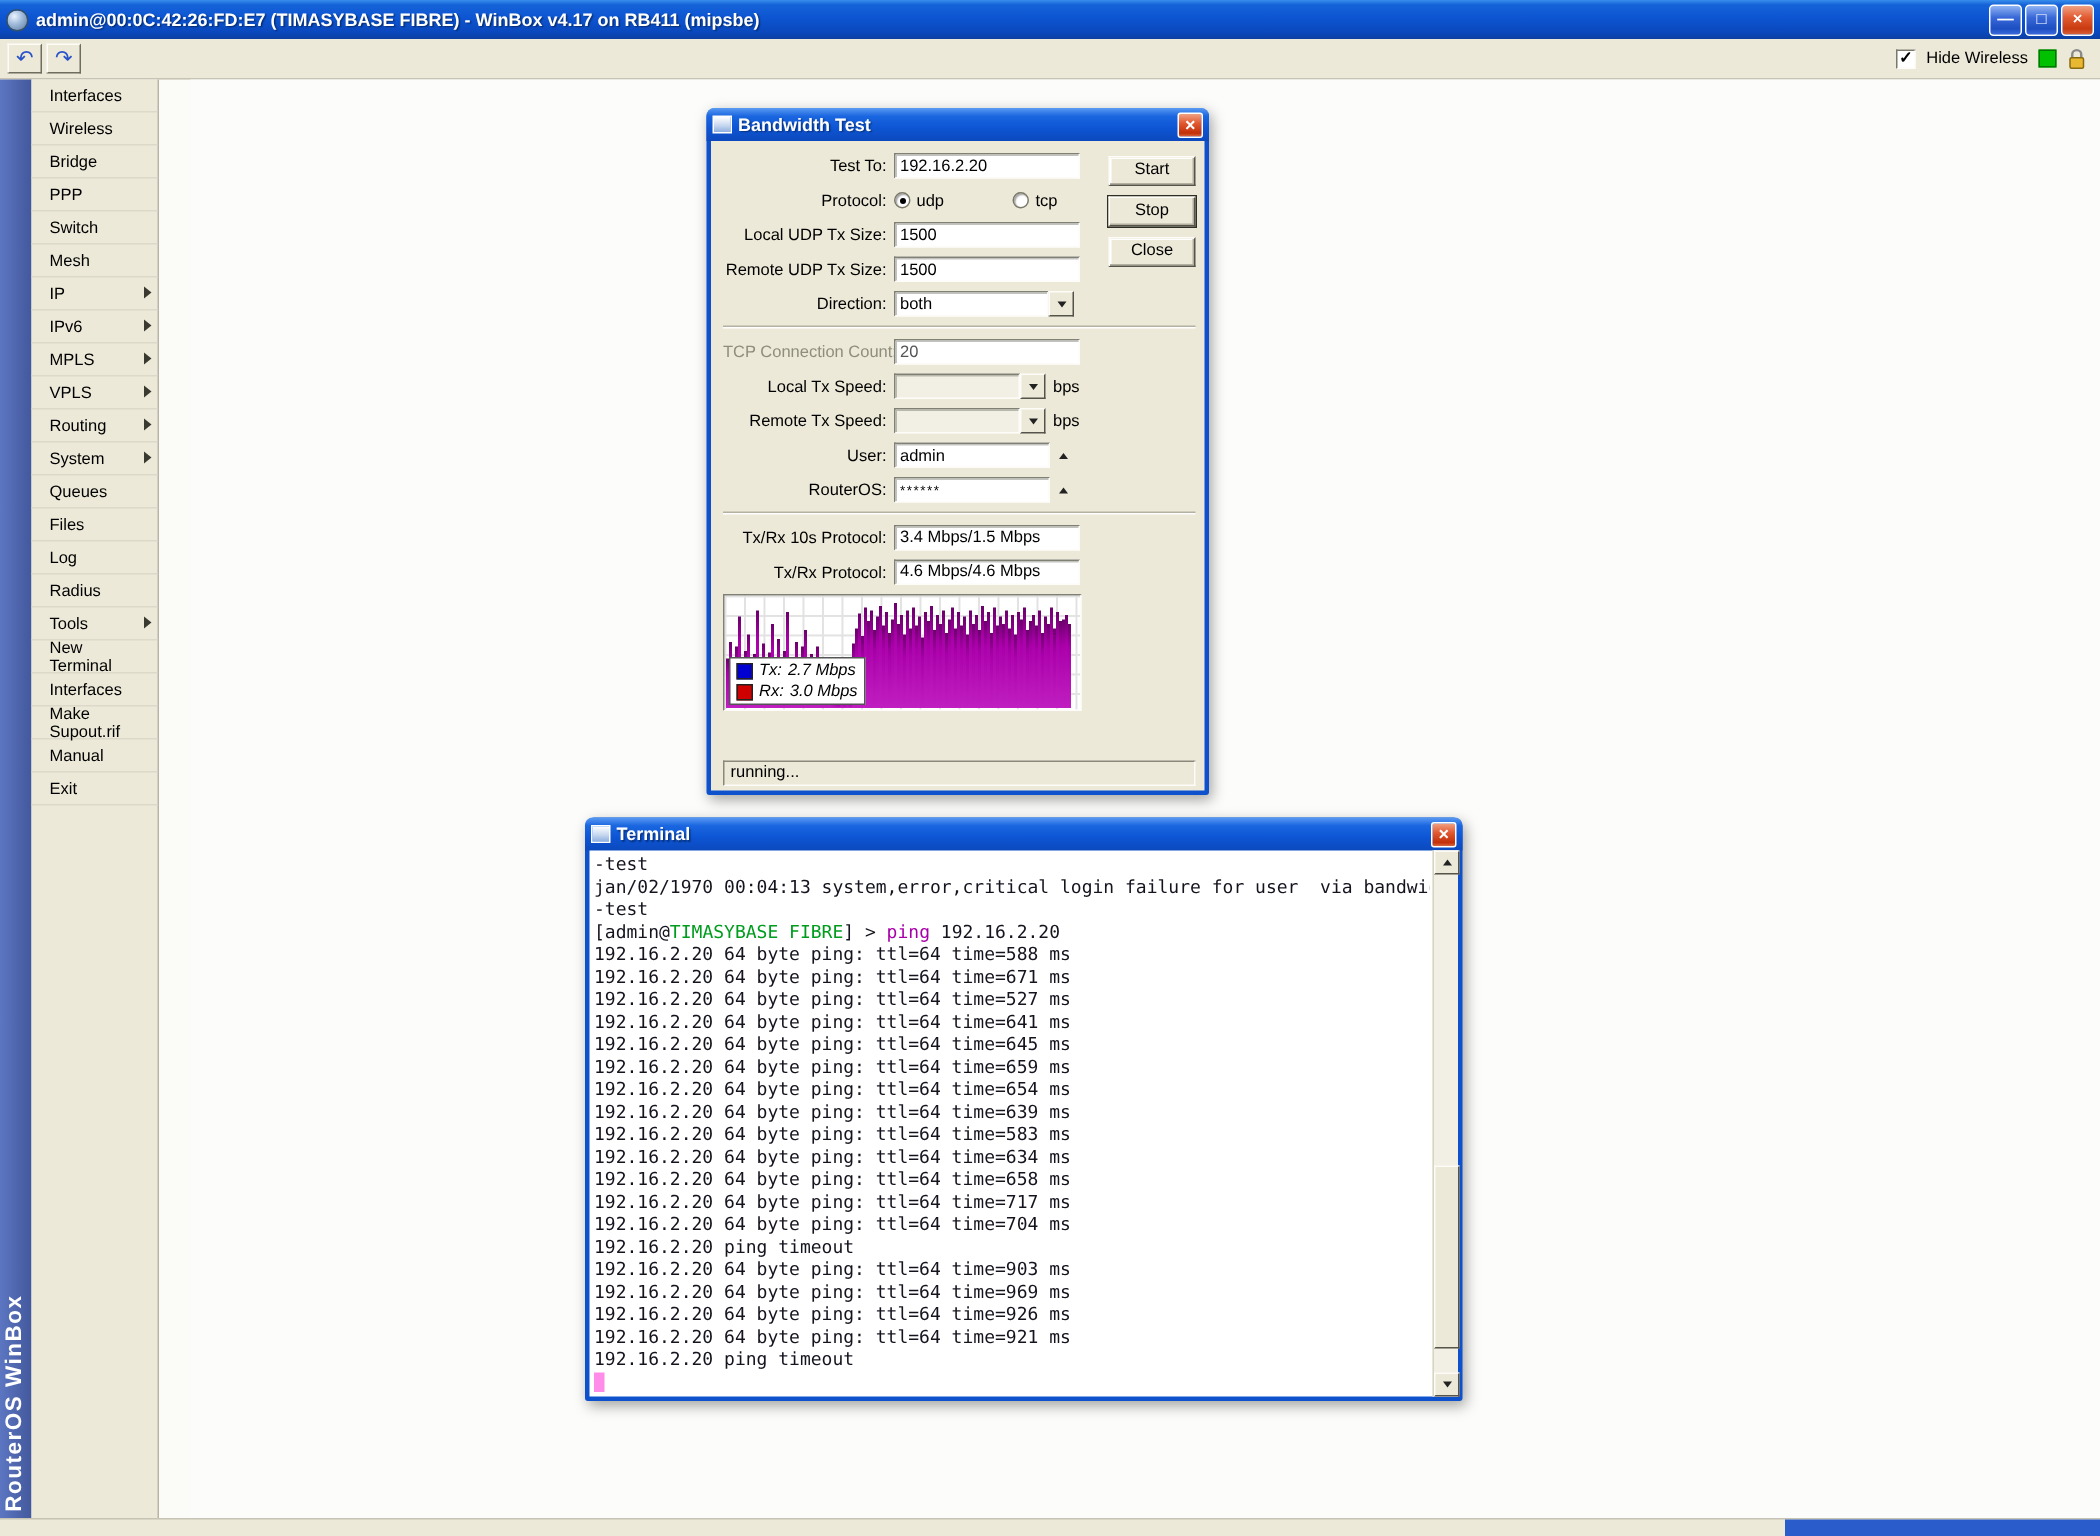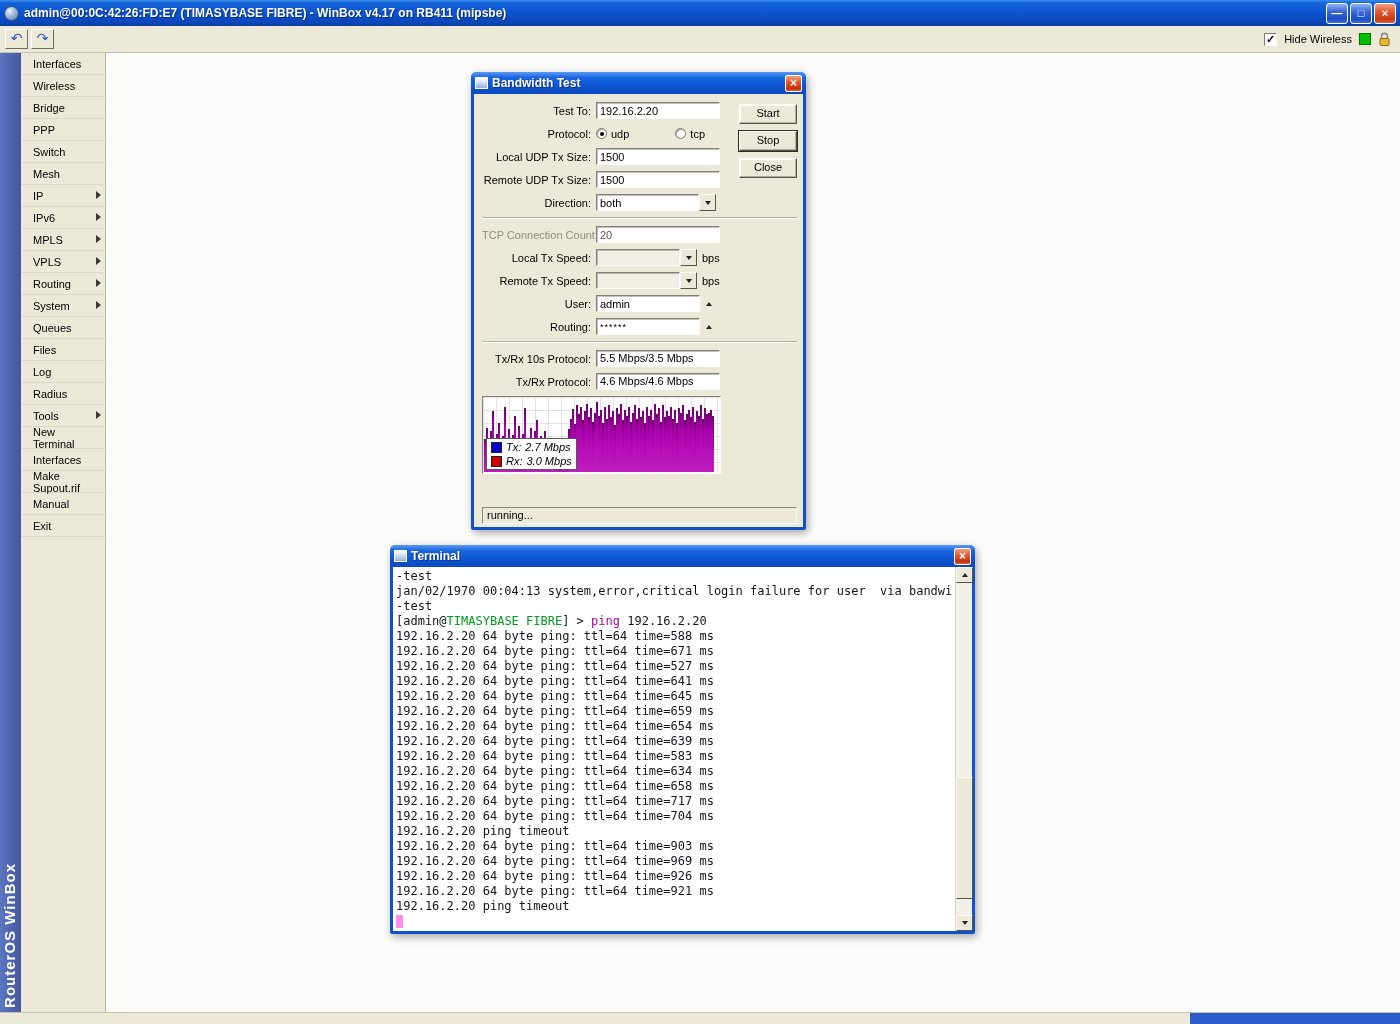--- a/index.html
+++ b/index.html
@@ -321,32 +321,32 @@
 
         <div class="frow">
           <span class="flbl">User:</span>
           <input class="inp w104" value="admin" style="">
           <div class="upbtn">
               <span class="tri-up"></span>
             </div>
         </div>
 
         <div class="frow">
-          <span class="flbl">Routing:</span>
+          <span class="flbl">RouterOS:</span>
           <input class="inp w104" style="letter-spacing: 1px; font-size: 9px;" value="******">
           <div class="upbtn">
               <span class="tri-up"></span>
             </div>
         </div>
 
         <div class="sep"></div>
 
         <div class="frow">
           <span class="flbl">Tx/Rx 10s Protocol:</span>
-          <div class="inp ro">5.5 Mbps/3.5 Mbps</div>
+          <div class="inp ro">3.4 Mbps/1.5 Mbps</div>
         </div>
 
         <div class="frow">
           <span class="flbl">Tx/Rx Protocol:</span>
           <div class="inp ro">4.6 Mbps/4.6 Mbps</div>
         </div>
 
         <div class="graph">
           <div class="bars">
               <div class="gbar" style="height: 44%;"></div>

